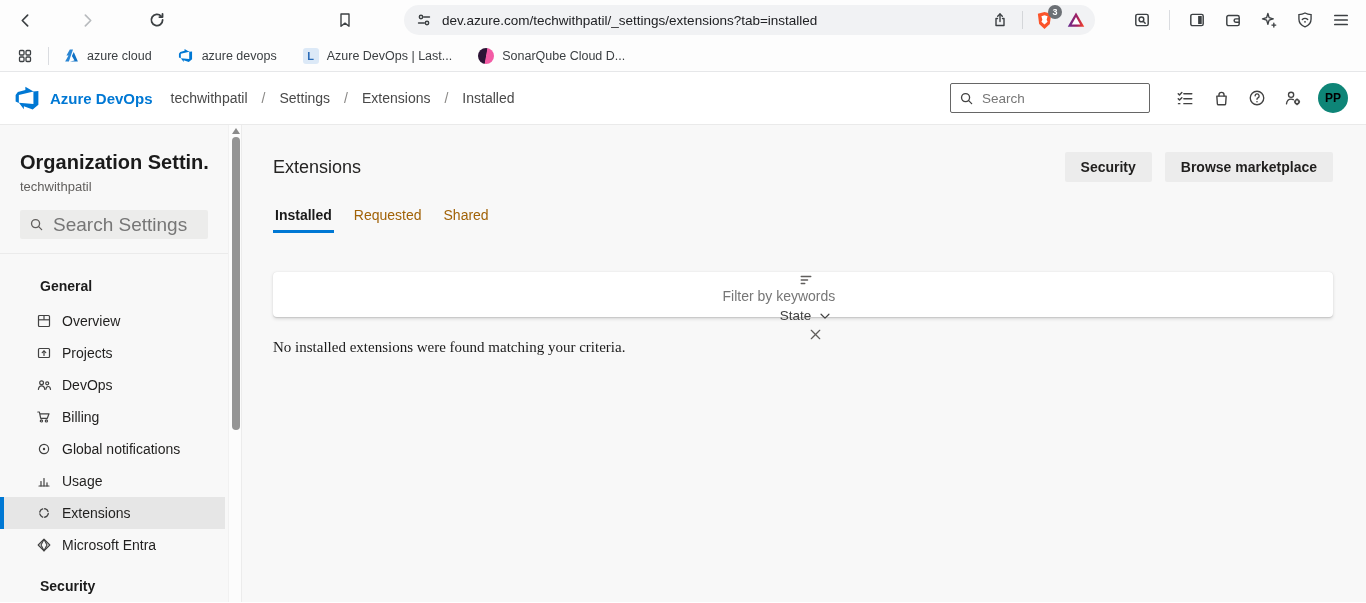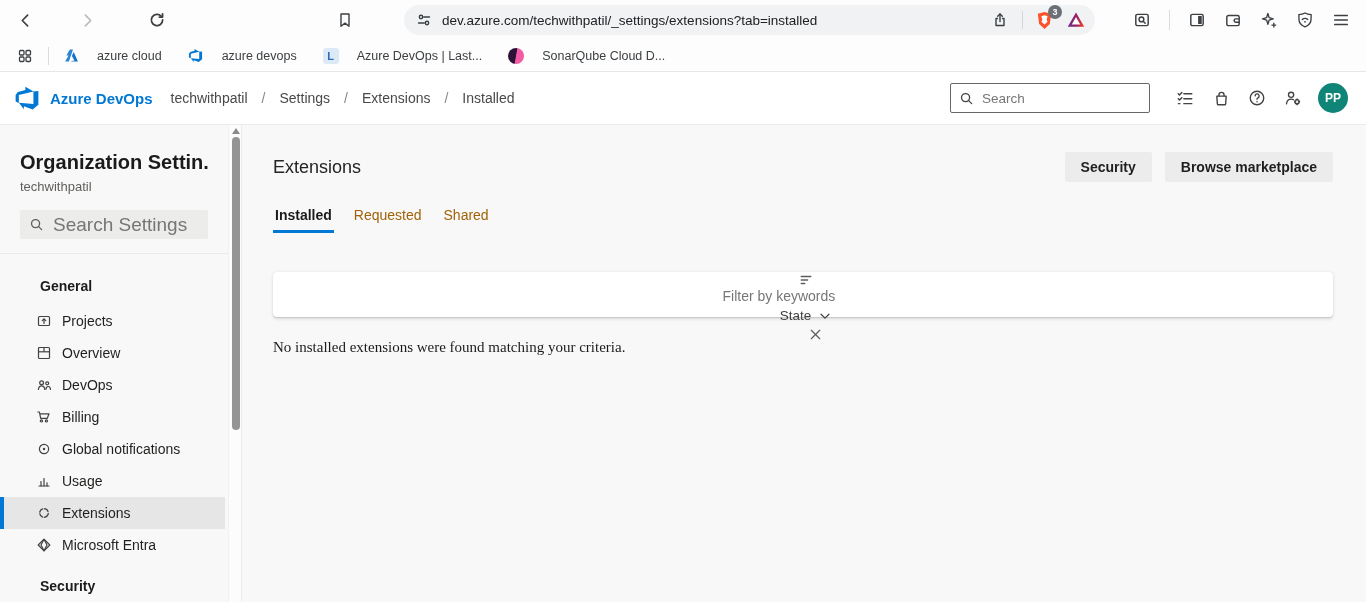--- a/index.html
+++ b/index.html
@@ -15,38 +15,38 @@
   .omnibox .url { flex:1; margin-left:10px; font-size:13.5px; color:#202124; white-space:nowrap; overflow:hidden; }
   .omni-right { display:flex; align-items:center; gap:10px; }
   .omni-divider { width:1px; height:18px; background:#d4d6d9; }
   .shield-wrap { position:relative; width:22px; height:22px; display:flex; align-items:center; justify-content:center; }
   .shield-badge { position:absolute; top:-4px; right:-7px; min-width:14px; height:14px; border-radius:7px; background:#6c7075; color:#fff; font-size:9px; font-weight:bold; display:flex; align-items:center; justify-content:center; padding:0 3px; }
   .toolbar-right { margin-left:auto; display:flex; align-items:center; gap:6px; }
   .tb-divider { width:1px; height:20px; background:#dadce0; margin:0 6px; }
 
   .bookmarks-bar { height:32px; background:#fdfdfd; border-bottom:1px solid #e6e7e9; display:flex; align-items:center; padding:0 12px; }
   .bm-divider { width:1px; height:18px; background:#dadce0; margin:0 14px 0 10px; }
-  .bookmark { display:flex; align-items:center; gap:18px; margin-right:26px; font-size:12.5px; color:#3c4043; }
+  .bookmark { display:flex; align-items:center; gap:8px; margin-right:26px; font-size:12.5px; color:#3c4043; }
   .favicon { width:16px; height:16px; display:flex; align-items:center; justify-content:center; flex:0 0 auto; }
   .favicon-letter { width:16px; height:16px; background:#dce9f7; color:#2b6cb8; font-size:11px; font-weight:bold; display:flex; align-items:center; justify-content:center; border-radius:3px; }
   .favicon-sonar { width:16px; height:16px; border-radius:50%; background:linear-gradient(100deg,#2d1436 48%,#f35ba5 52%); }
 
   
   .devops-header { height:53px; background:#fff; border-bottom:1px solid #eaeaea; display:flex; align-items:center; padding:0 18px 0 14px; }
   .devops-logo { width:26px; height:26px; }
   .product-name { margin-left:10px; font-size:15px; font-weight:bold; color:#0078d4; white-space:nowrap; }
   .breadcrumb { display:flex; align-items:center; margin-left:12px; font-size:14px; color:#494949; }
   .breadcrumb .crumb { padding:4px 6px; white-space:nowrap; }
   .breadcrumb .sep { color:#8a8886; padding:0 8px; }
   .header-right { margin-left:auto; display:flex; align-items:center; }
   .header-search { width:200px; height:30px; border:1px solid #666; border-radius:2px; background:#fff; display:flex; align-items:center; padding:0 8px; }
   .header-search input { border:none; outline:none; background:transparent; margin-left:8px; width:150px; font-size:13.5px; color:#be185d; font-family:inherit; }
   .hdr-icon { width:34px; height:34px; display:flex; align-items:center; justify-content:center; color:#424242; border-radius:3px; }
   .hdr-icons { display:flex; align-items:center; margin-left:18px; gap:2px; }
-  .avatar { width:30px; height:30px; border-radius:50%; background:#0e8577; color:#ffffff; font-size:12px; font-weight:bold; display:flex; align-items:center; justify-content:center; margin-left:8px; }
+  .avatar { width:30px; height:30px; border-radius:50%; background:#0e8577; color:#000000; font-size:12px; font-weight:bold; display:flex; align-items:center; justify-content:center; margin-left:8px; }
 
   
   .page { display:flex; height:477px; background:#f8f8f8; }
   .sidebar { width:228px; flex:0 0 auto; padding-top:26px; }
   .sb-head { padding:0 20px; }
   .sb-title { font-size:20px; font-weight:bold; color:#1b1b1b; white-space:nowrap; overflow:hidden; }
   .sb-subtitle { font-size:13px; color:#605e5c; margin-top:5px; }
   .sb-search { margin:16px 20px 0 20px; height:29px; background:#ececeb; border-radius:2px; display:flex; align-items:center; padding:0 9px; }
   .sb-search input { border:none; outline:none; background:transparent; margin-left:9px; width:140px; font-size:19px; color:#201f1e; font-family:inherit; }
   .sb-divider { height:1px; background:#ebebeb; margin-top:14px; }
@@ -348,37 +348,37 @@
           </svg>
         </span>
       <input type="text" placeholder="Search Settings" style="">
     </div>
     <div class="sb-divider"></div>
 
     <div class="sb-heading">General</div>
     <div class="sb-items">
       <div class="sb-item">
         <span class="sb-icon">
+            <svg width="16" height="16" viewBox="0 0 16 16" fill="none" stroke="currentColor" stroke-width="1.2">
+              <rect x="2.5" y="2.5" width="11" height="11" rx="1"></rect>
+              <line x1="2.5" y1="6.8" x2="13.5" y2="6.8"></line>
+              <line x1="8" y1="2.5" x2="8" y2="6.8"></line>
+            </svg>
+          </span>
+        <span class="sb-label">Overview</span>
+      </div>
+      <div class="sb-item">
+        <span class="sb-icon">
             <svg width="16" height="16" viewBox="0 0 16 16" fill="none" stroke="currentColor" stroke-width="1.2" stroke-linecap="round" stroke-linejoin="round">
               <rect x="2.5" y="3.5" width="11" height="9" rx="1"></rect>
               <path d="M8 10.5V6"></path>
               <path d="M6.2 7.6 8 5.8l1.8 1.8"></path>
             </svg>
           </span>
         <span class="sb-label">Projects</span>
-      </div>
-      <div class="sb-item">
-        <span class="sb-icon">
-            <svg width="16" height="16" viewBox="0 0 16 16" fill="none" stroke="currentColor" stroke-width="1.2">
-              <rect x="2.5" y="2.5" width="11" height="11" rx="1"></rect>
-              <line x1="2.5" y1="6.8" x2="13.5" y2="6.8"></line>
-              <line x1="8" y1="2.5" x2="8" y2="6.8"></line>
-            </svg>
-          </span>
-        <span class="sb-label">Overview</span>
       </div>
       <div class="sb-item">
         <span class="sb-icon">
             <svg width="16" height="16" viewBox="0 0 16 16" fill="none" stroke="currentColor" stroke-width="1.2" stroke-linecap="round">
               <circle cx="5.6" cy="5.8" r="1.9"></circle>
               <path d="M2.4 12.3c.3-2.2 1.6-3.5 3.2-3.5 1.6 0 2.9 1.3 3.2 3.5"></path>
               <circle cx="11.2" cy="6.3" r="1.5"></circle>
               <path d="M9.9 12.3c.2-1.8 1.2-2.8 2.4-2.8 1 0 1.9.9 2.2 2.8"></path>
             </svg>
           </span>

